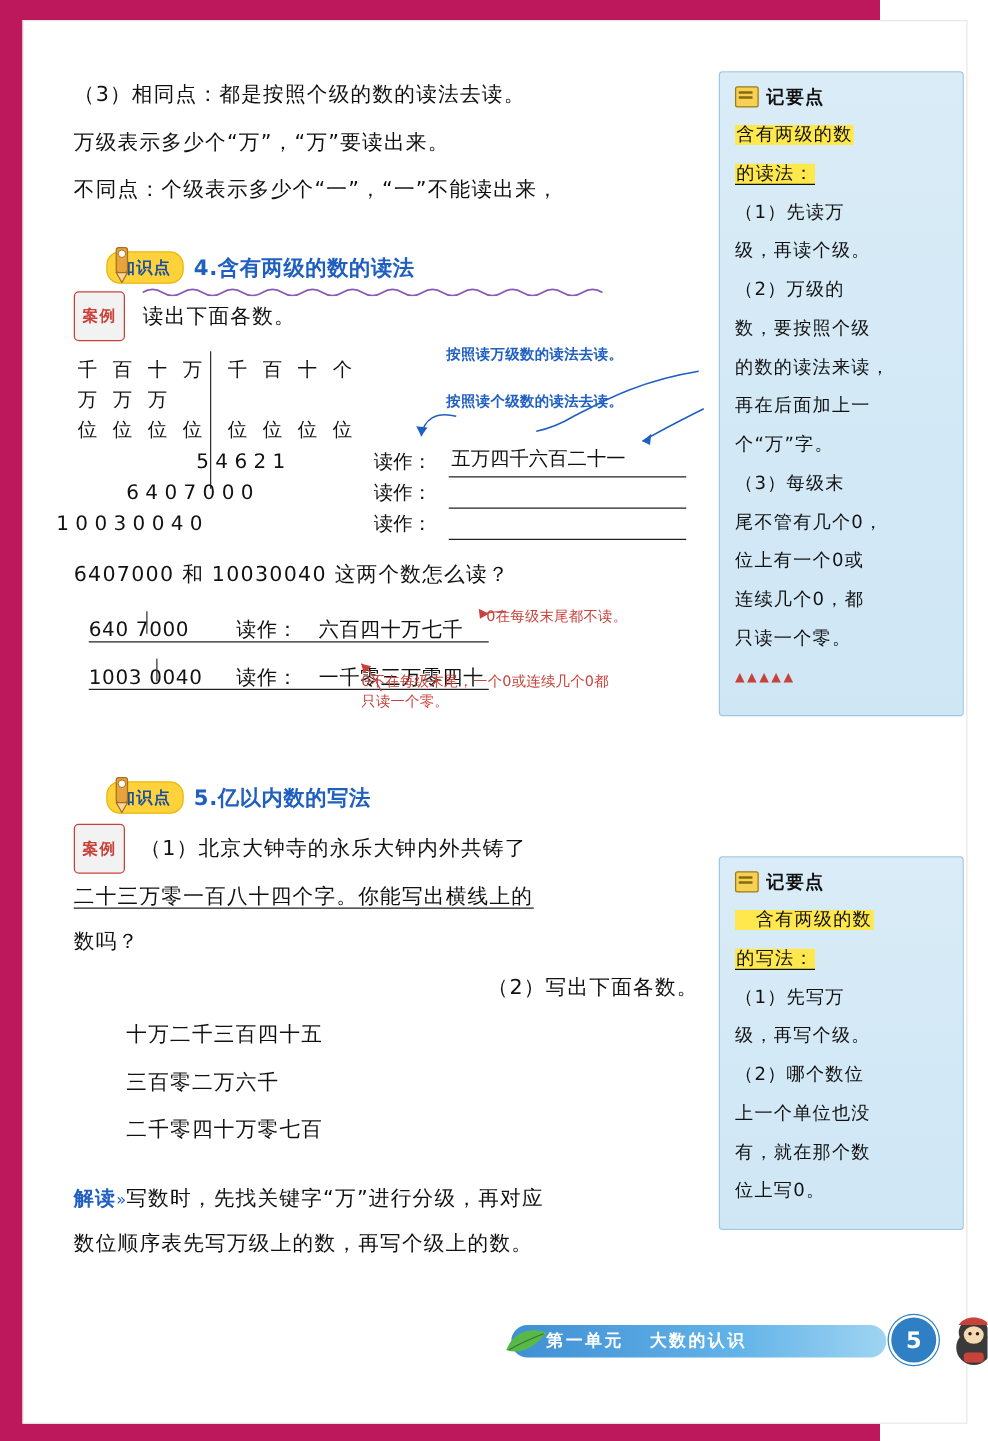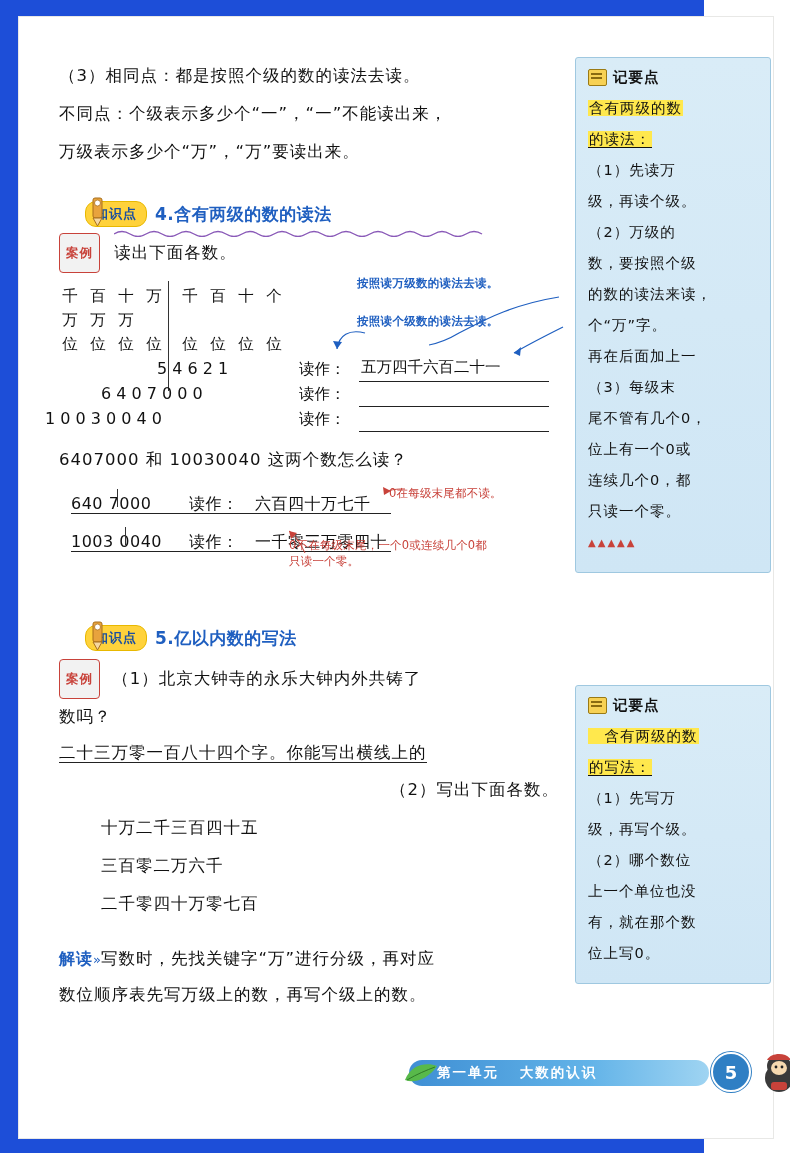--- a/index.html
+++ b/index.html
@@ -5,21 +5,21 @@
   html,body{margin:0;padding:0;}
   body{
     width:790px;height:1153px;
     background:#ffffff;
     font-family:"DejaVu Sans","Liberation Sans",sans-serif;
     position:relative;
     overflow:hidden;
   }
   .page{
     position:absolute;left:0;top:0;width:704px;height:1153px;
-    background:#1d4ed8;
+    background:#be185d;
   }
   .page-inner{
     position:absolute;left:18px;top:16px;width:754px;height:1121px;
     background:#ffffff;
     border:1px solid #e8e8e6;
   }
   
   .main{
     position:absolute;left:40px;top:40px;width:500px;
     color:#1a1a1a;
@@ -157,22 +157,22 @@
 </style>
 </head>
 <body>
 
 <div class="page">
   <div class="page-inner">
 
     <div class="main">
 
       <div class="para">（3）相同点：都是按照个级的数的读法去读。</div>
+      <div class="para">万级表示多少个“万”，“万”要读出来。</div>
       <div class="para">不同点：个级表示多少个“一”，“一”不能读出来，</div>
-      <div class="para">万级表示多少个“万”，“万”要读出来。</div>
 
       <svg class="underline-wave" viewBox="0 0 370 8" preserveAspectRatio="none">
         <path d="M0,5 Q8,0 16,5 T32,5 T48,5 T64,5 T80,5 T96,5 T112,5 T128,5 T144,5 T160,5 T176,5 T192,5 T208,5 T224,5 T240,5 T256,5 T272,5 T288,5 T304,5 T320,5 T336,5 T352,5 T368,5" fill="none" stroke="#8a5ab8" stroke-width="1.4"></path>
       </svg>
 
       <div class="kp" style="margin-top:30px;">
         <span class="kp-badge">
           <svg class="kp-pencil" viewBox="0 0 24 32">
             <rect x="7" y="2" width="9" height="20" rx="2" fill="#e8a33d" stroke="#a86f1c" stroke-width="1"></rect>
             <circle cx="11.5" cy="7" r="3" fill="#fff" stroke="#a86f1c" stroke-width="0.8"></circle>
@@ -273,24 +273,24 @@
           </svg>
           <span>知识点</span>
         </span>
         <span class="kp-title">5.亿以内数的写法</span>
       </div>
 
       <div class="case-line" style="margin-top:8px;">
         <span class="case-badge">案例</span>
         <span style="margin-left:6px;">（1）北京大钟寺的永乐大钟内外共铸了</span>
       </div>
-      <div class="para" style="line-height:36px;">数吗？</div>
       <div class="para" style="line-height:36px;">
         <span style="border-bottom:1.3px solid #222;">二十三万零一百八十四个字。你能写出横线上的</span>
       </div>
+      <div class="para" style="line-height:36px;">数吗？</div>
       <div class="para" style="line-height:38px;text-align:right;">（2）写出下面各数。</div>
 
       <div class="write-list">十万二千三百四十五</div>
       <div class="write-list">三百零二万六千</div>
       <div class="write-list">二千零四十万零七百</div>
 
       <div style="margin-top:18px;">
         <span class="jiedu">解读</span><span style="color:#1f5fc0;font-size:13px;">»</span><span class="para" style="line-height:36px;">写数时，先找关键字“万”进行分级，再对应</span>
       </div>
       <div class="para" style="line-height:36px;">数位顺序表先写万级上的数，再写个级上的数。</div>
@@ -361,22 +361,22 @@
         <span class="side-head-txt">记要点</span>
       </div>
       <div class="side-body">
         <div><span class="hl">含有两级的数</span></div>
         <div><span class="hl ul-red">的读法：</span></div>
         <div>（1）先读万</div>
         <div>级，再读个级。</div>
         <div>（2）万级的</div>
         <div>数，要按照个级</div>
         <div>的数的读法来读，</div>
+        <div>再在后面加上一</div>
         <div>个“万”字。</div>
-        <div>再在后面加上一</div>
         <div>（3）每级末</div>
         <div>尾不管有几个0，</div>
         <div>位上有一个0或</div>
         <div>连续几个0，都</div>
         <div>只读一个零。</div>
         <div class="dots">▲▲▲▲▲</div>
       </div>
     </div>
 
     <div class="side2">

